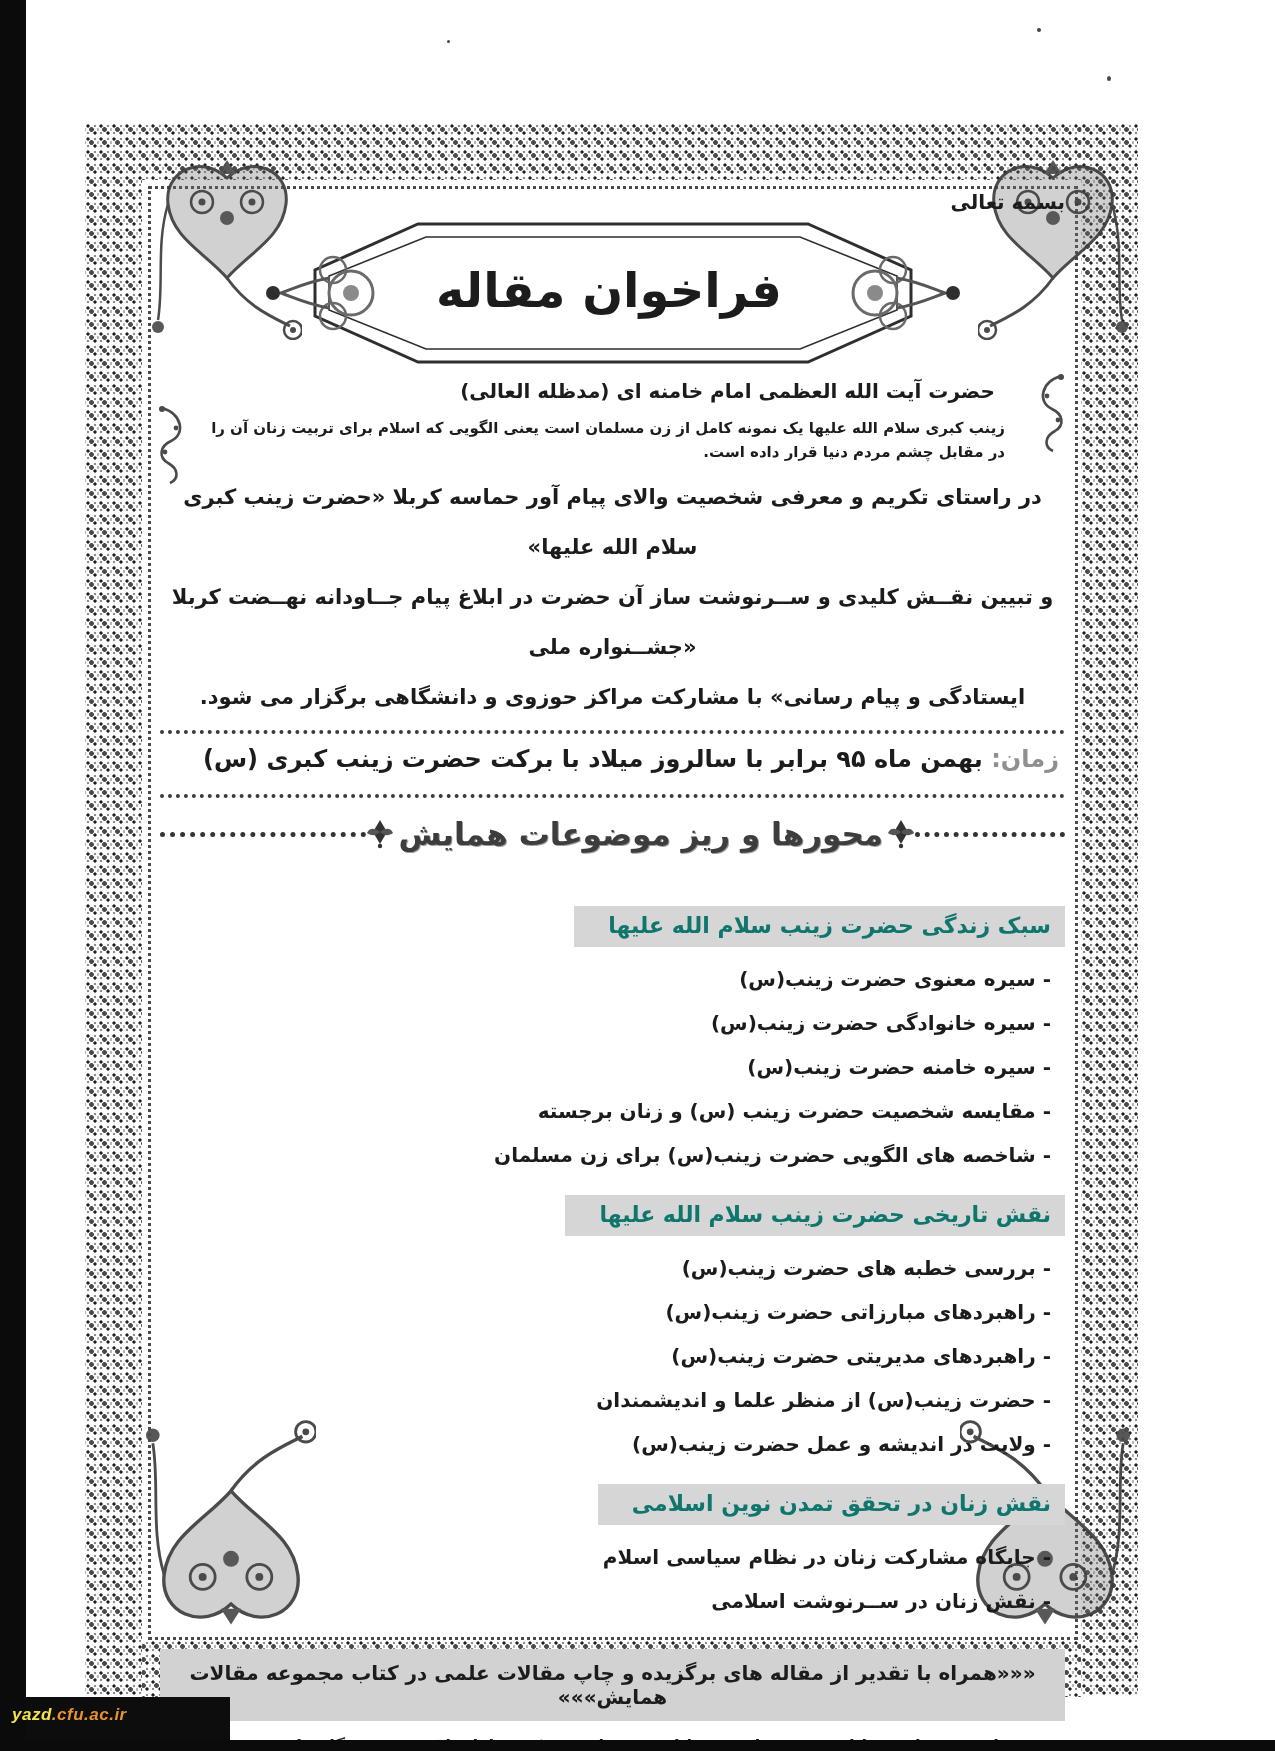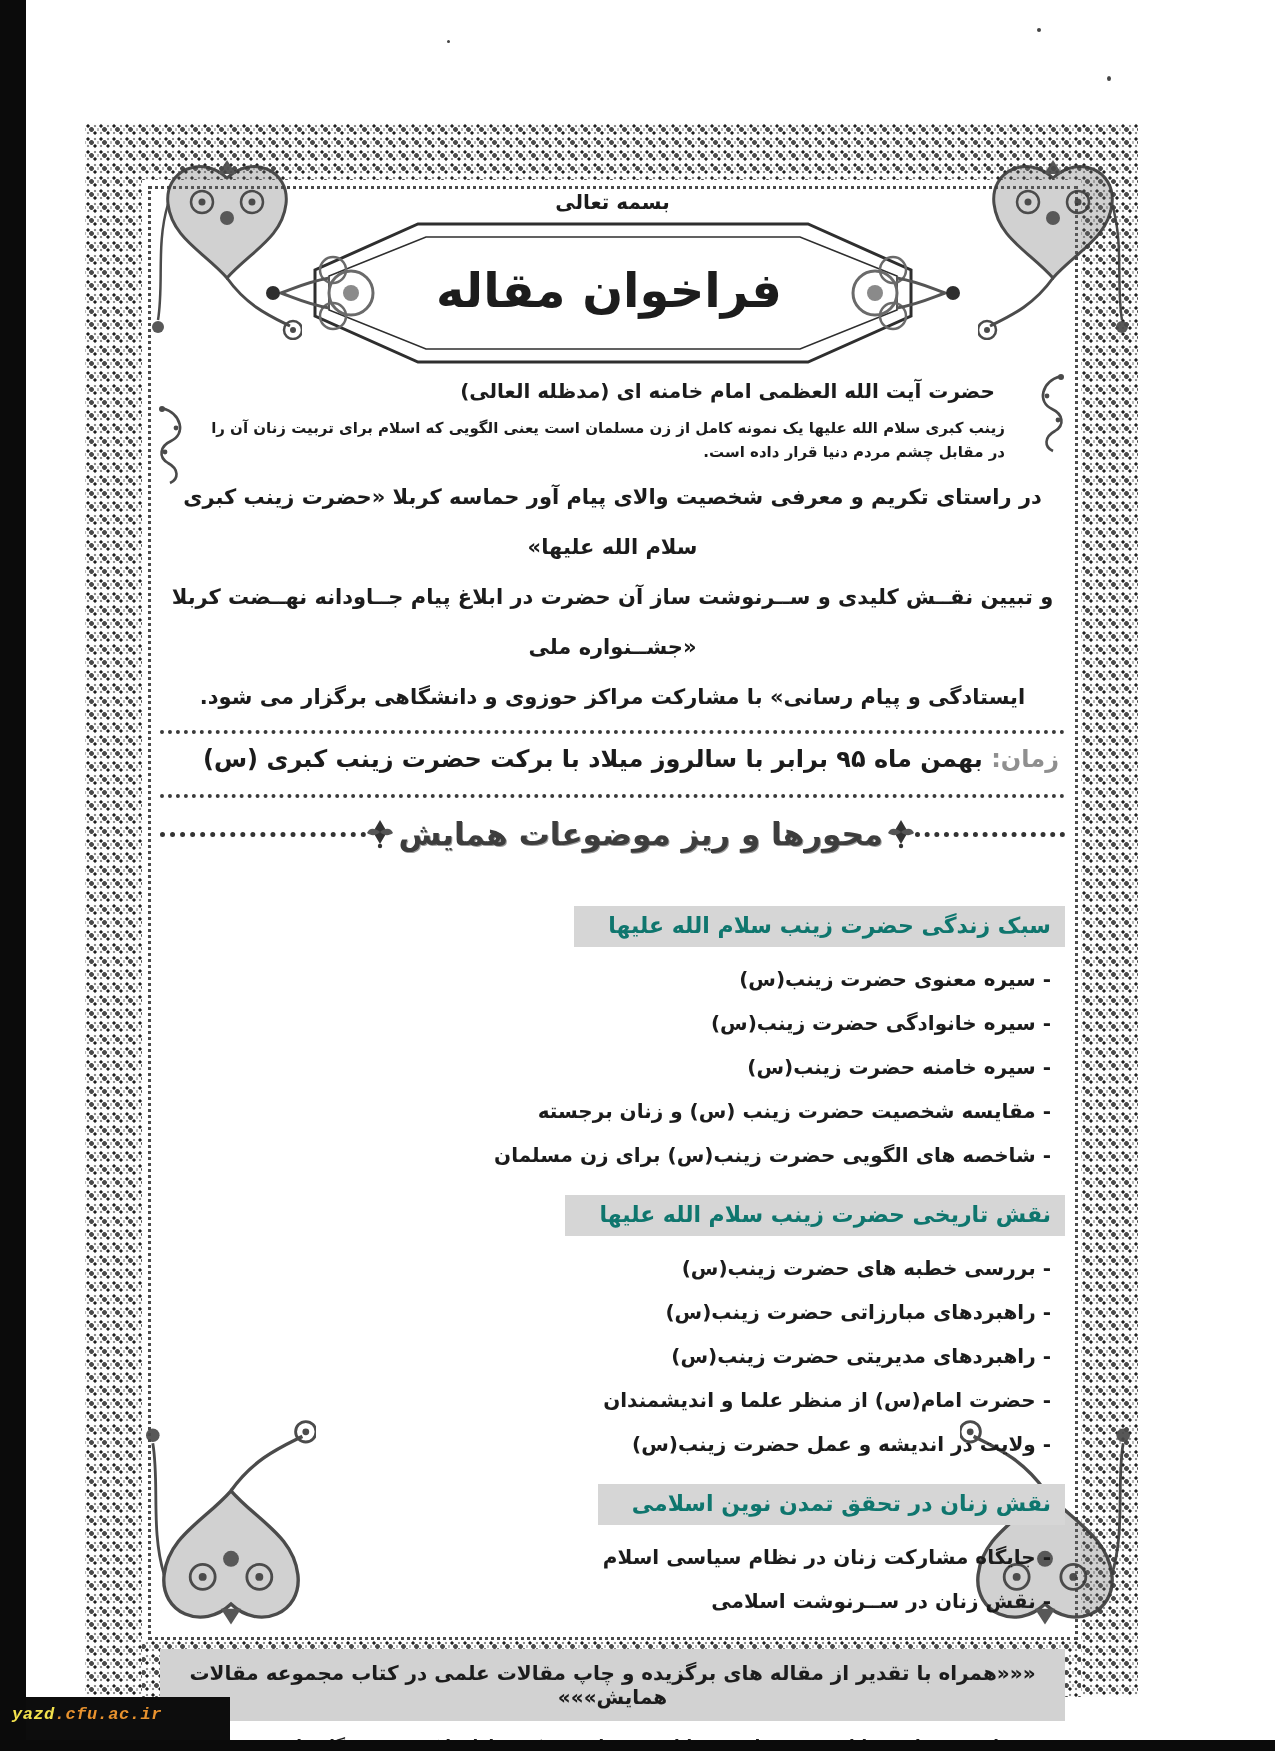--- a/index.html
+++ b/index.html
@@ -43,21 +43,21 @@
   .corner-orn.tr{left:978px; top:160px; transform:scaleX(-1);}
   .corner-orn.bl{left:146px; top:1420px; transform:scaleY(-1);}
   .corner-orn.br{left:960px; top:1420px; transform:scale(-1,-1);}
 
   
   .content{
     position:absolute; left:160px; top:190px; width:905px;
     direction:rtl; text-align:right;
   }
 
-  .bismillah{text-align:center; font-size:20px; letter-spacing:0px;}
+  .bismillah{font-size:20px; letter-spacing:0px;}
 
   .cartouche{position:relative; width:700px; height:150px; margin:4px auto 0 auto;}
   .cartouche .title{
     position:absolute; left:0; right:7px; top:50%; transform:translateY(-54%);
     text-align:center; font-size:48px; line-height:64px; letter-spacing:-2px;
   }
 
   .quote-block{position:relative; margin-top:10px; padding:0 60px 0 40px;}
   .quote-attr{font-size:20px; line-height:27px; padding-right:10px;}
   .quote-text{font-size:15px; line-height:24px; margin-top:11px;}
@@ -87,21 +87,21 @@
   .banner{
     background:#d2d2d2; text-align:center; font-size:20px;
     padding:12px 4px; margin-top:26px;
   }
 
   .contact-row{margin-top:14px; font-size:16.5px; line-height:24px;}
   .contact-row .sep{color:#9a9a9a; font-size:11px; letter-spacing:3px; vertical-align:2px; padding:0 4px;}
 
   .watermark{
     position:absolute; left:12px; top:1705px; font-size:17px; font-style:italic;
-    font-family:Liberation Mono, monospace; letter-spacing:.5px;
+    font-family:Liberation Sans, sans-serif; letter-spacing:.5px;
   }
   .watermark .p1{color:#f3e24d;}
   .watermark .p2{color:#e8922e;}
 </style>
 </head>
 <body>
 
 <svg width="0" height="0" style="position:absolute">
   <defs>
     <g id="paisley">
@@ -231,21 +231,21 @@
       <li>- سیره خامنه حضرت زینب(س)</li>
       <li>- مقایسه شخصیت حضرت زینب (س) و زنان برجسته</li>
       <li>- شاخصه های الگویی حضرت زینب(س) برای زن مسلمان</li>
     </ul>
 
     <div><span class="sec-head">نقش تاریخی حضرت زینب سلام الله علیها</span></div>
     <ul class="topic-list">
       <li>- بررسی خطبه های حضرت زینب(س)</li>
       <li>- راهبردهای مبارزاتی حضرت زینب(س)</li>
       <li>- راهبردهای مدیریتی حضرت زینب(س)</li>
-      <li>- حضرت امام(س) از منظر علما و اندیشمندان</li>
+      <li>- حضرت زینب(س) از منظر علما و اندیشمندان</li>
       <li>- ولایت در اندیشه و عمل حضرت زینب(س)</li>
     </ul>
 
     <div><span class="sec-head">نقش زنان در تحقق تمدن نوین اسلامی</span></div>
     <ul class="topic-list">
       <li>- جایگاه مشارکت زنان در نظام سیاسی اسلام</li>
       <li>- نقش زنان در ســرنوشت اسلامی</li>
     </ul>
 
     <div class="banner">«««همراه با تقدیر از مقاله های برگزیده و چاپ مقالات علمی در کتاب مجموعه مقالات همایش»»»</div>

